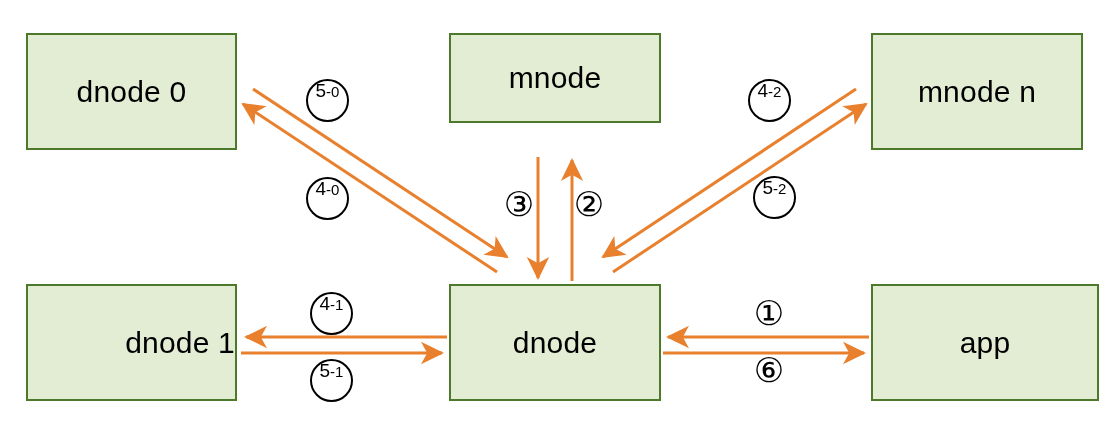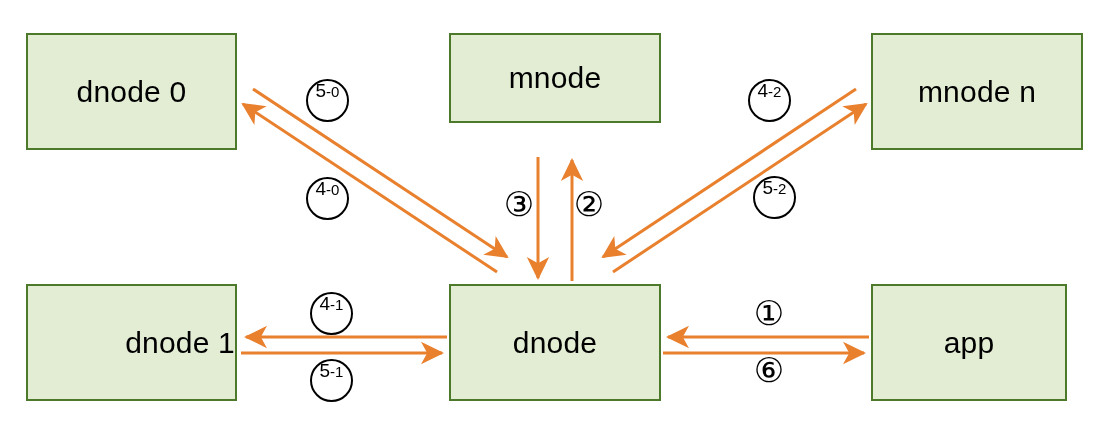--- a/index.html
+++ b/index.html
@@ -118,21 +118,21 @@
   </div>
 
   <div class="node-box" style="left:26px; top:284px; width:211px; height:117px;justify-content:flex-end;">
     <span class="node-label">dnode 1</span>
   </div>
 
   <div class="node-box" style="left:449px; top:284px; width:212px; height:117px;">
     <span class="node-label">dnode</span>
   </div>
 
-  <div class="node-box" style="left:871px; top:284px; width:196px; height:117px;">
+  <div class="node-box" style="left:871px; top:284px; width:228px; height:117px;">
     <span class="node-label">app</span>
   </div>
 
   <div class="badge" style="left:306px; top:79px; width:43px; height:43px;">
     <span class="main">5</span>
     <span class="suffix">-0</span>
   </div>
 
   <div class="badge" style="left:306px; top:177px; width:43px; height:43px;">
     <span class="main">4</span>

